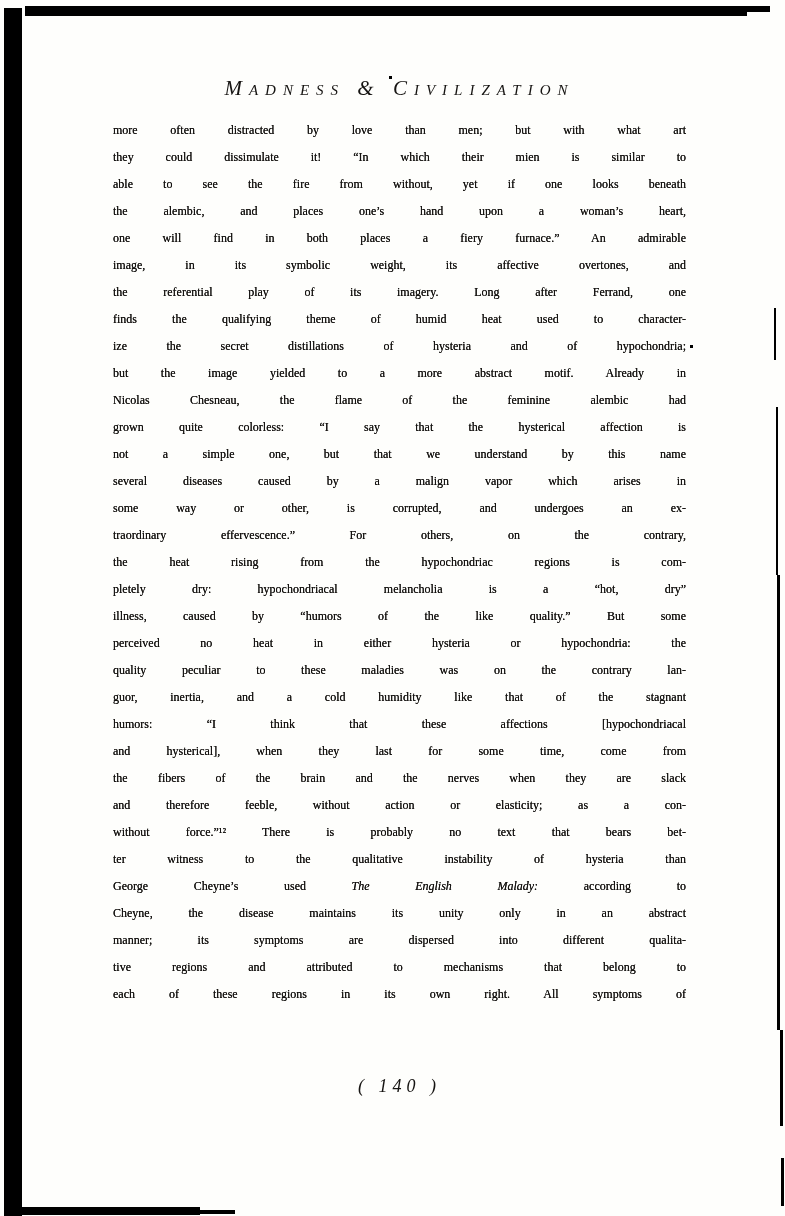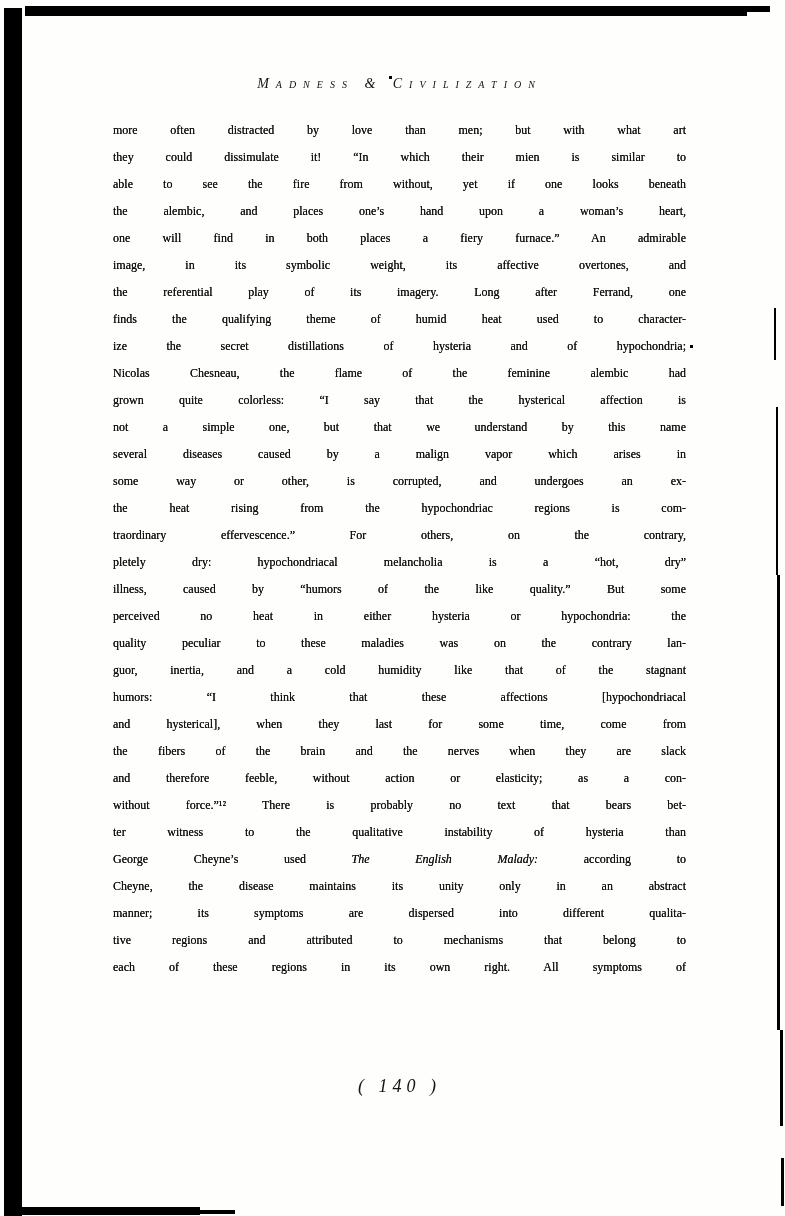--- a/index.html
+++ b/index.html
@@ -19,21 +19,21 @@
     width:785px;height:1216px;
     background:var(--paper);
   }
   
   .running-head{
     position:absolute;
     left:113px;top:76px;width:573px;
     text-align:center;
     font-style:italic;
     font-variant:small-caps;
-    font-size:14px;
+    font-size:21px;
     letter-spacing:7px;
     white-space:nowrap;
   }
   
   .text-block{
     position:absolute;
     left:113px;top:117px;width:573px;
   }
   .ln{
     font-size:12px;
@@ -91,27 +91,28 @@
   <div class="text-block">
     <div class="ln">more often distracted by love than men; but with what art</div>
     <div class="ln">they could dissimulate it! “In which their mien is similar to</div>
     <div class="ln">able to see the fire from without, yet if one looks beneath</div>
     <div class="ln">the alembic, and places one’s hand upon a woman’s heart,</div>
     <div class="ln">one will find in both places a fiery furnace.” An admirable</div>
     <div class="ln">image, in its symbolic weight, its affective overtones, and</div>
     <div class="ln">the referential play of its imagery. Long after Ferrand, one</div>
     <div class="ln">finds the qualifying theme of humid heat used to character-</div>
     <div class="ln">ize the secret distillations of hysteria and of hypochondria;</div>
+    <div class="ln">but the image yielded to a more abstract motif. Already in</div>
     <div class="ln">Nicolas Chesneau, the flame of the feminine alembic had</div>
     <div class="ln">grown quite colorless: “I say that the hysterical affection is</div>
     <div class="ln">not a simple one, but that we understand by this name</div>
     <div class="ln">several diseases caused by a malign vapor which arises in</div>
     <div class="ln">some way or other, is corrupted, and undergoes an ex-</div>
+    <div class="ln">traordinary effervescence.” For others, on the contrary,</div>
     <div class="ln">the heat rising from the hypochondriac regions is com-</div>
-    <div class="ln">traordinary effervescence.” For others, on the contrary,</div>
     <div class="ln">pletely dry: hypochondriacal melancholia is a “hot, dry”</div>
     <div class="ln">illness, caused by “humors of the like quality.” But some</div>
     <div class="ln">perceived no heat in either hysteria or hypochondria: the</div>
     <div class="ln">quality peculiar to these maladies was on the contrary lan-</div>
     <div class="ln">guor, inertia, and a cold humidity like that of the stagnant</div>
     <div class="ln">humors: “I think that these affections [hypochondriacal</div>
     <div class="ln">and hysterical], when they last for some time, come from</div>
     <div class="ln">the fibers of the brain and the nerves when they are slack</div>
     <div class="ln">and therefore feeble, without action or elasticity; as a con-</div>
     <div class="ln">without force.”¹² There is probably no text that bears bet-</div>

